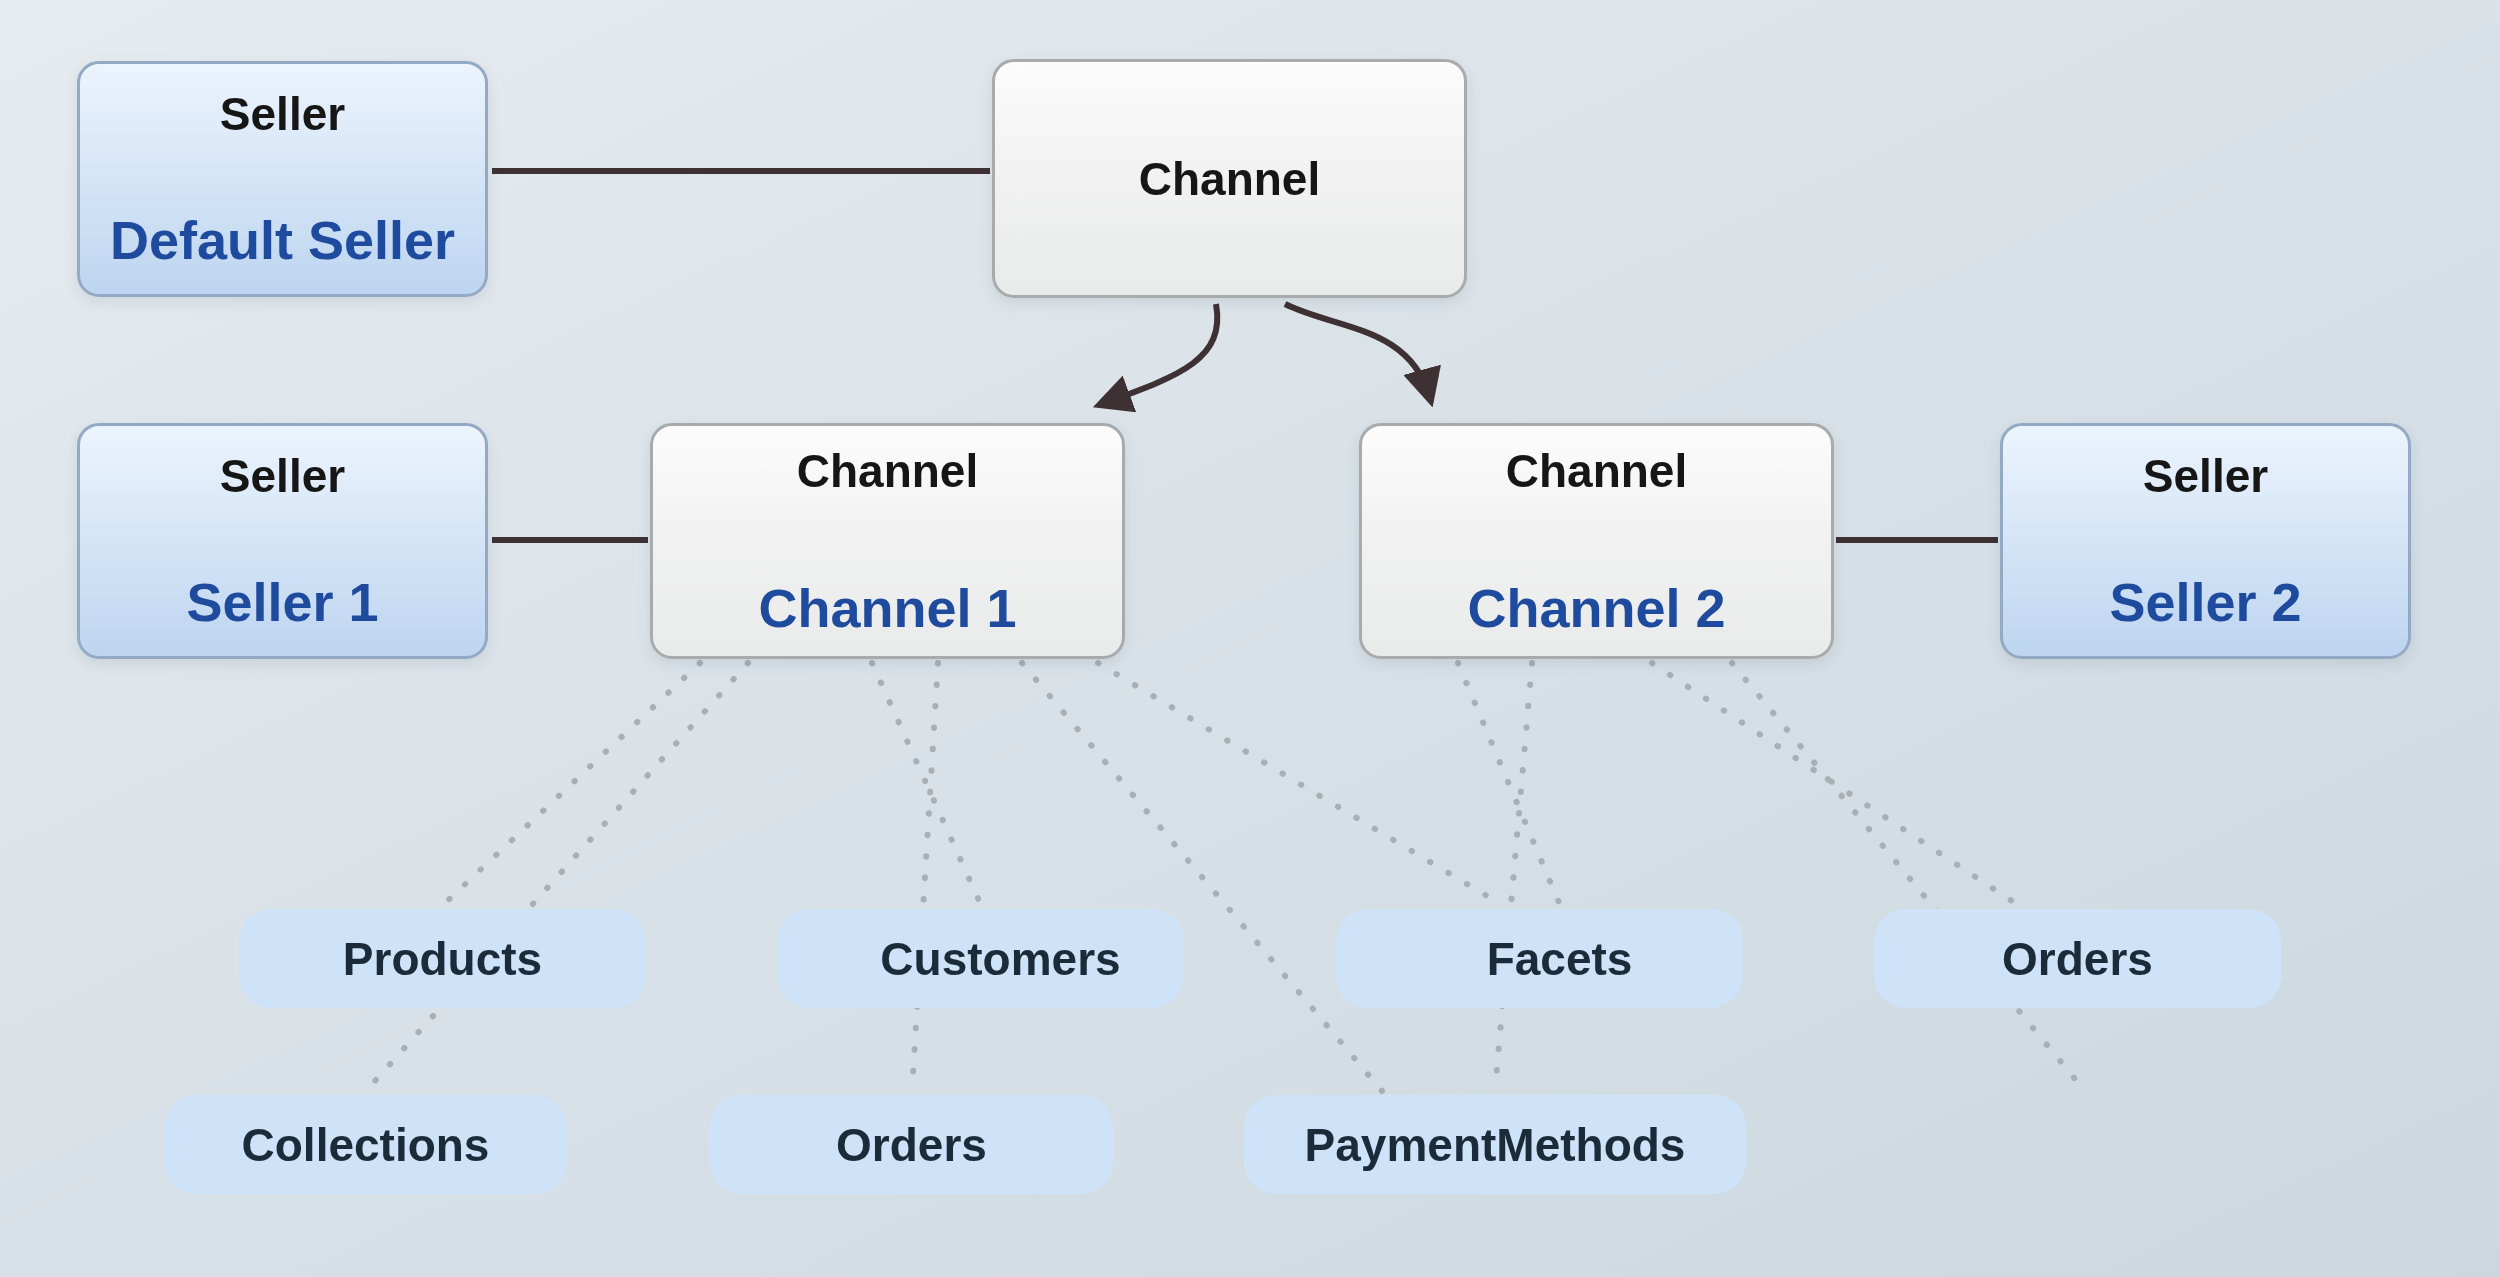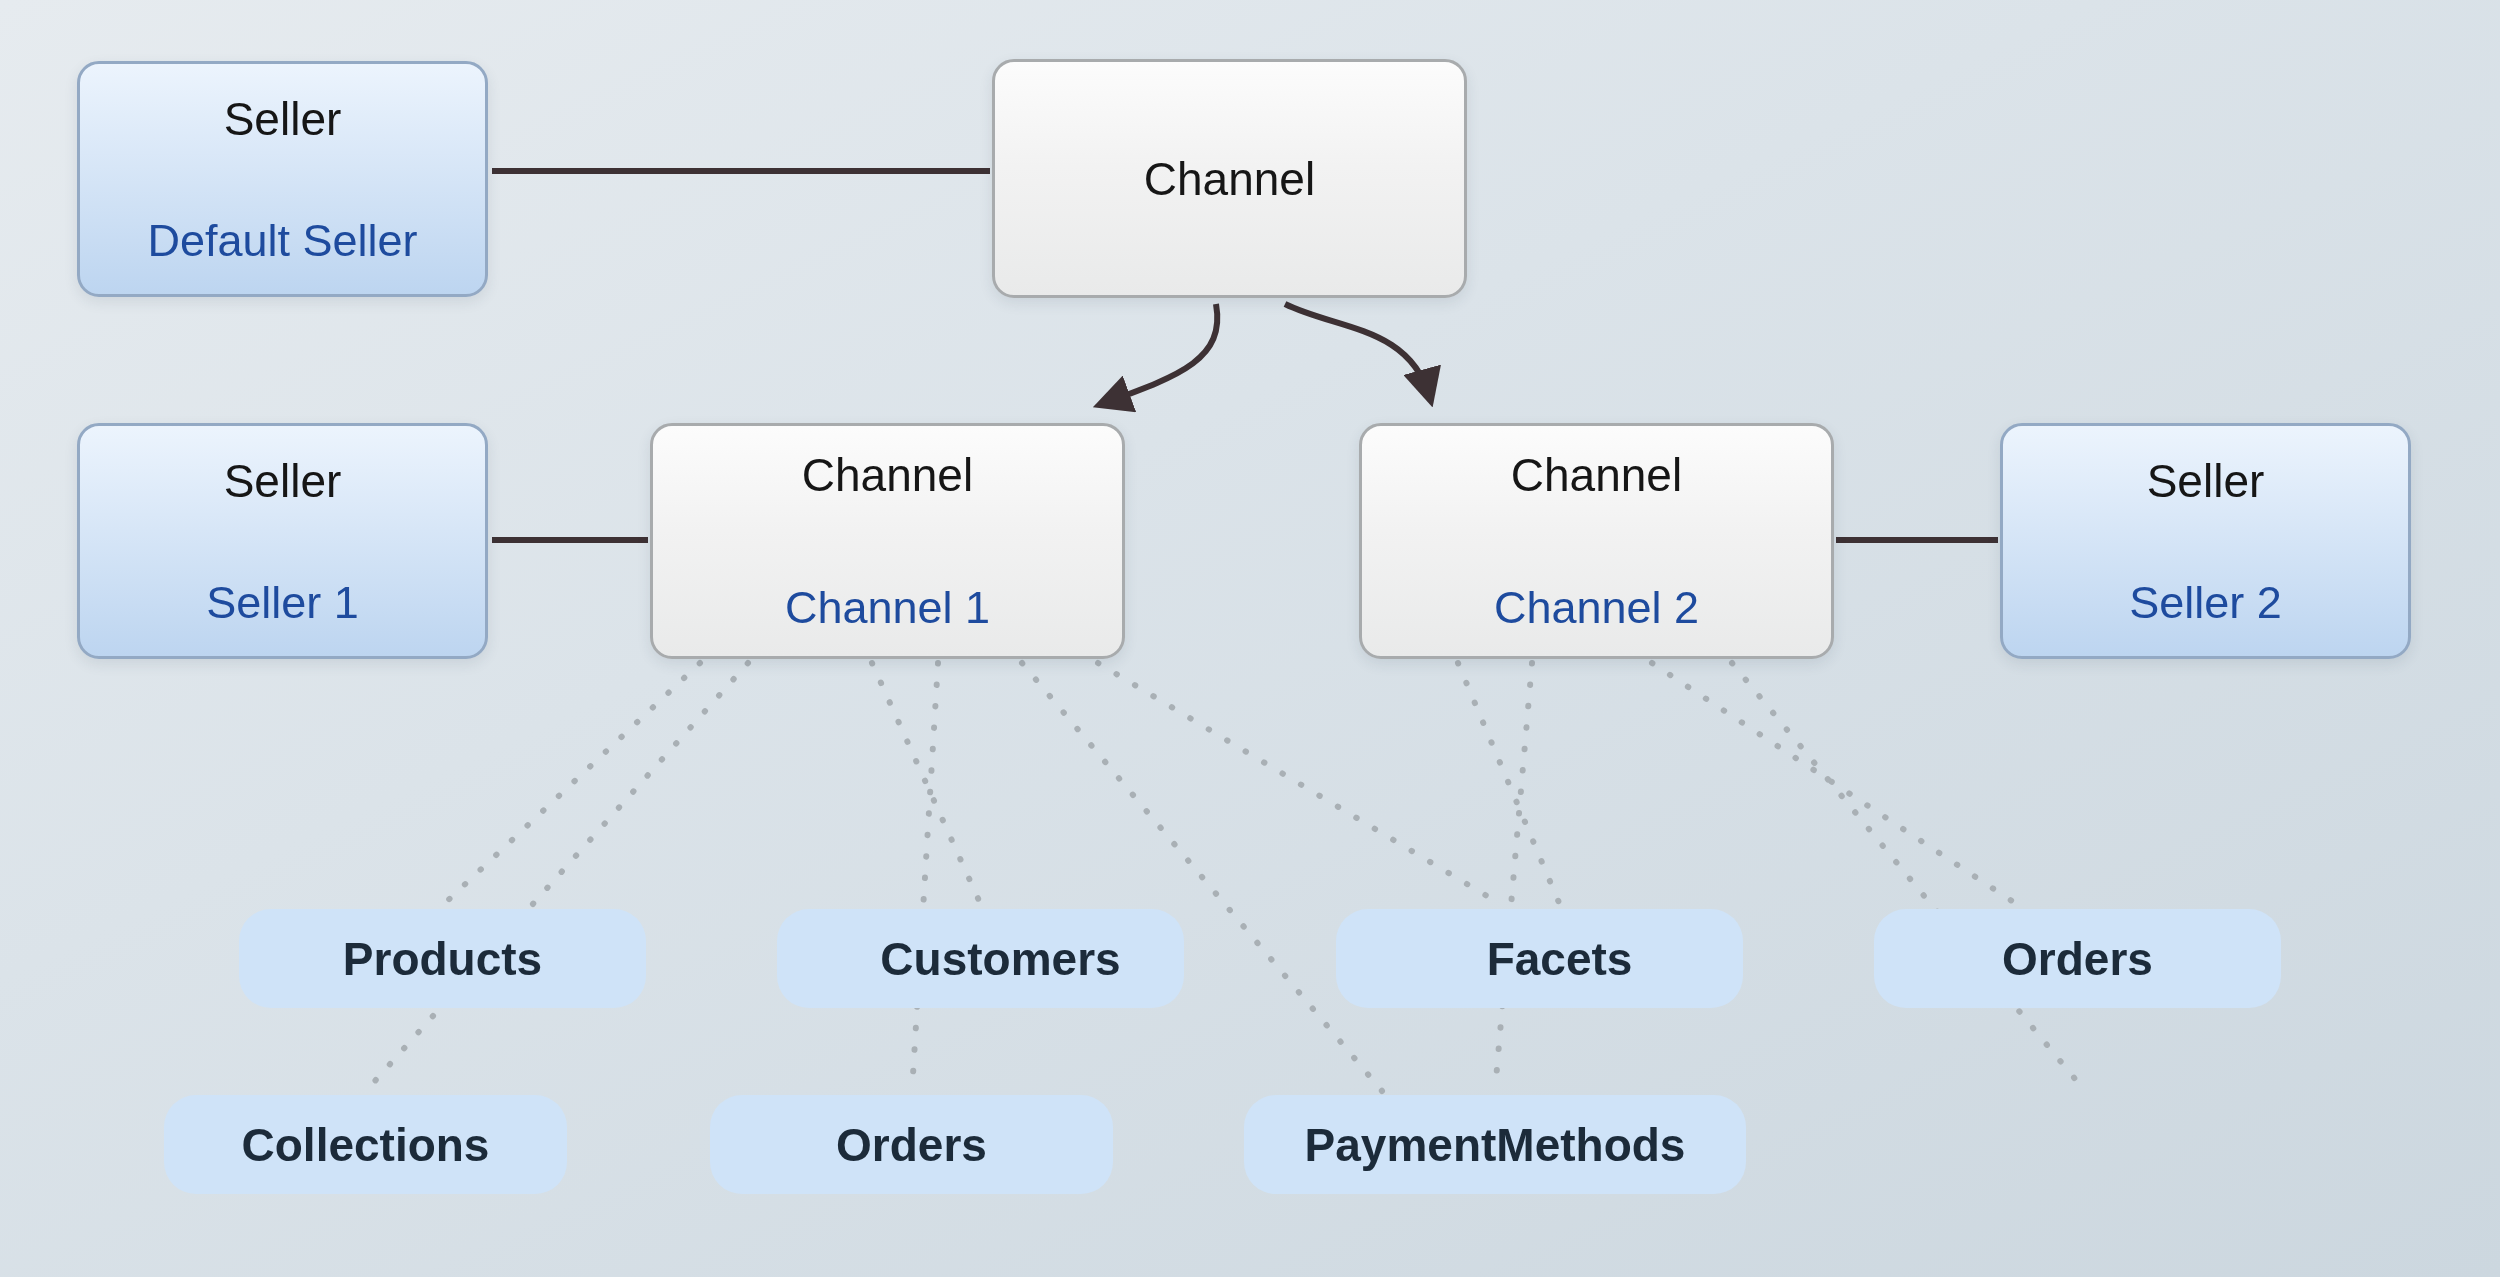--- a/index.html
+++ b/index.html
@@ -38,27 +38,27 @@
     background: linear-gradient(180deg, #ecf4fd 0%, #d7e6f7 45%, #bdd5f0 100%);
     border: 3px solid #93a9c4;
   }
   .node.channel {
     background: linear-gradient(180deg, #fcfcfc 0%, #f2f2f2 45%, #e9eaea 100%);
     border: 3px solid #a8abad;
     gap: 39px;
   }
   .node-title {
     font-size: 46px;
-    font-weight: 400;
+    font-weight: 700;
     color: #161616;
     line-height: 1;
   }
   .node-subtitle {
-    font-size: 45px;
-    font-weight: 400;
+    font-size: 54px;
+    font-weight: 700;
     color: #1e4b9e;
     line-height: 1;
     margin-top: 48px;
   }
   .entity {
     position: absolute;
     z-index: 2;
     background: #cfe3f8;
     border-radius: 32px;
     display: flex;

